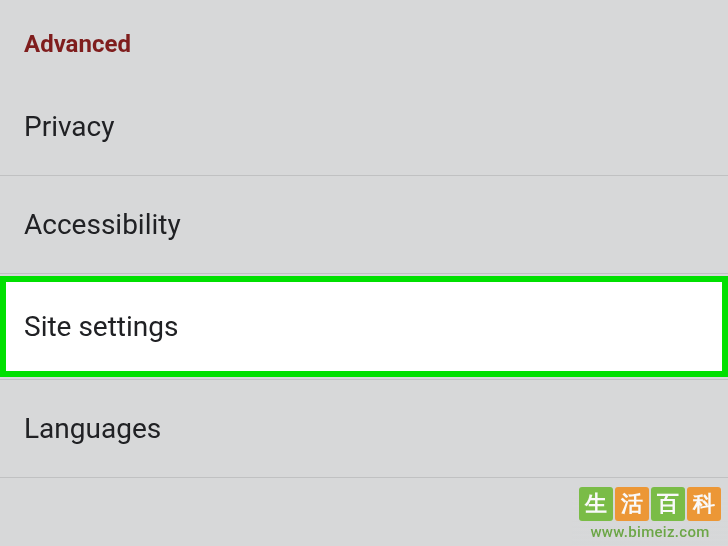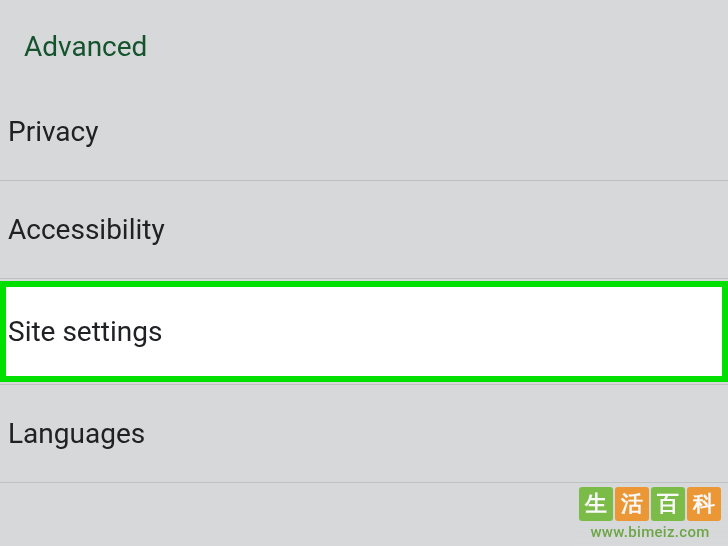--- a/index.html
+++ b/index.html
@@ -10,42 +10,42 @@
     body {
       width: 728px;
       height: 546px;
       background: #d7d8d9;
       font-family: Roboto, Arial, sans-serif;
       overflow: hidden;
       position: relative;
     }
     .section-header {
       padding: 30px 24px 20px 24px;
-      color: #14532d;
-      font-size: 28px;
-      font-weight: 400;
+      color: #7f1d1d;
+      font-size: 24px;
+      font-weight: 700;
     }
     .list-item {
-      padding: 32px 8px;
+      padding: 32px 24px;
       color: #202124;
       font-size: 28px;
       font-weight: 400;
     }
     .divider {
       height: 1px;
       background: #c0c1c2;
       width: 100%;
     }
     .highlighted-wrapper {
       border: 6px solid #00e000;
       background: #ffffff;
       margin: 2px 0;
     }
     .highlighted-wrapper .list-item {
-      padding: 28px 2px;
+      padding: 28px 18px;
     }
     .watermark {
       position: absolute;
       bottom: 0;
       right: 0;
       width: 156px;
       height: 64px;
       background: linear-gradient(to bottom, rgba(215,216,217,0) 0%, rgba(215,216,217,0.3) 100%);
       display: flex;
       flex-direction: column;

